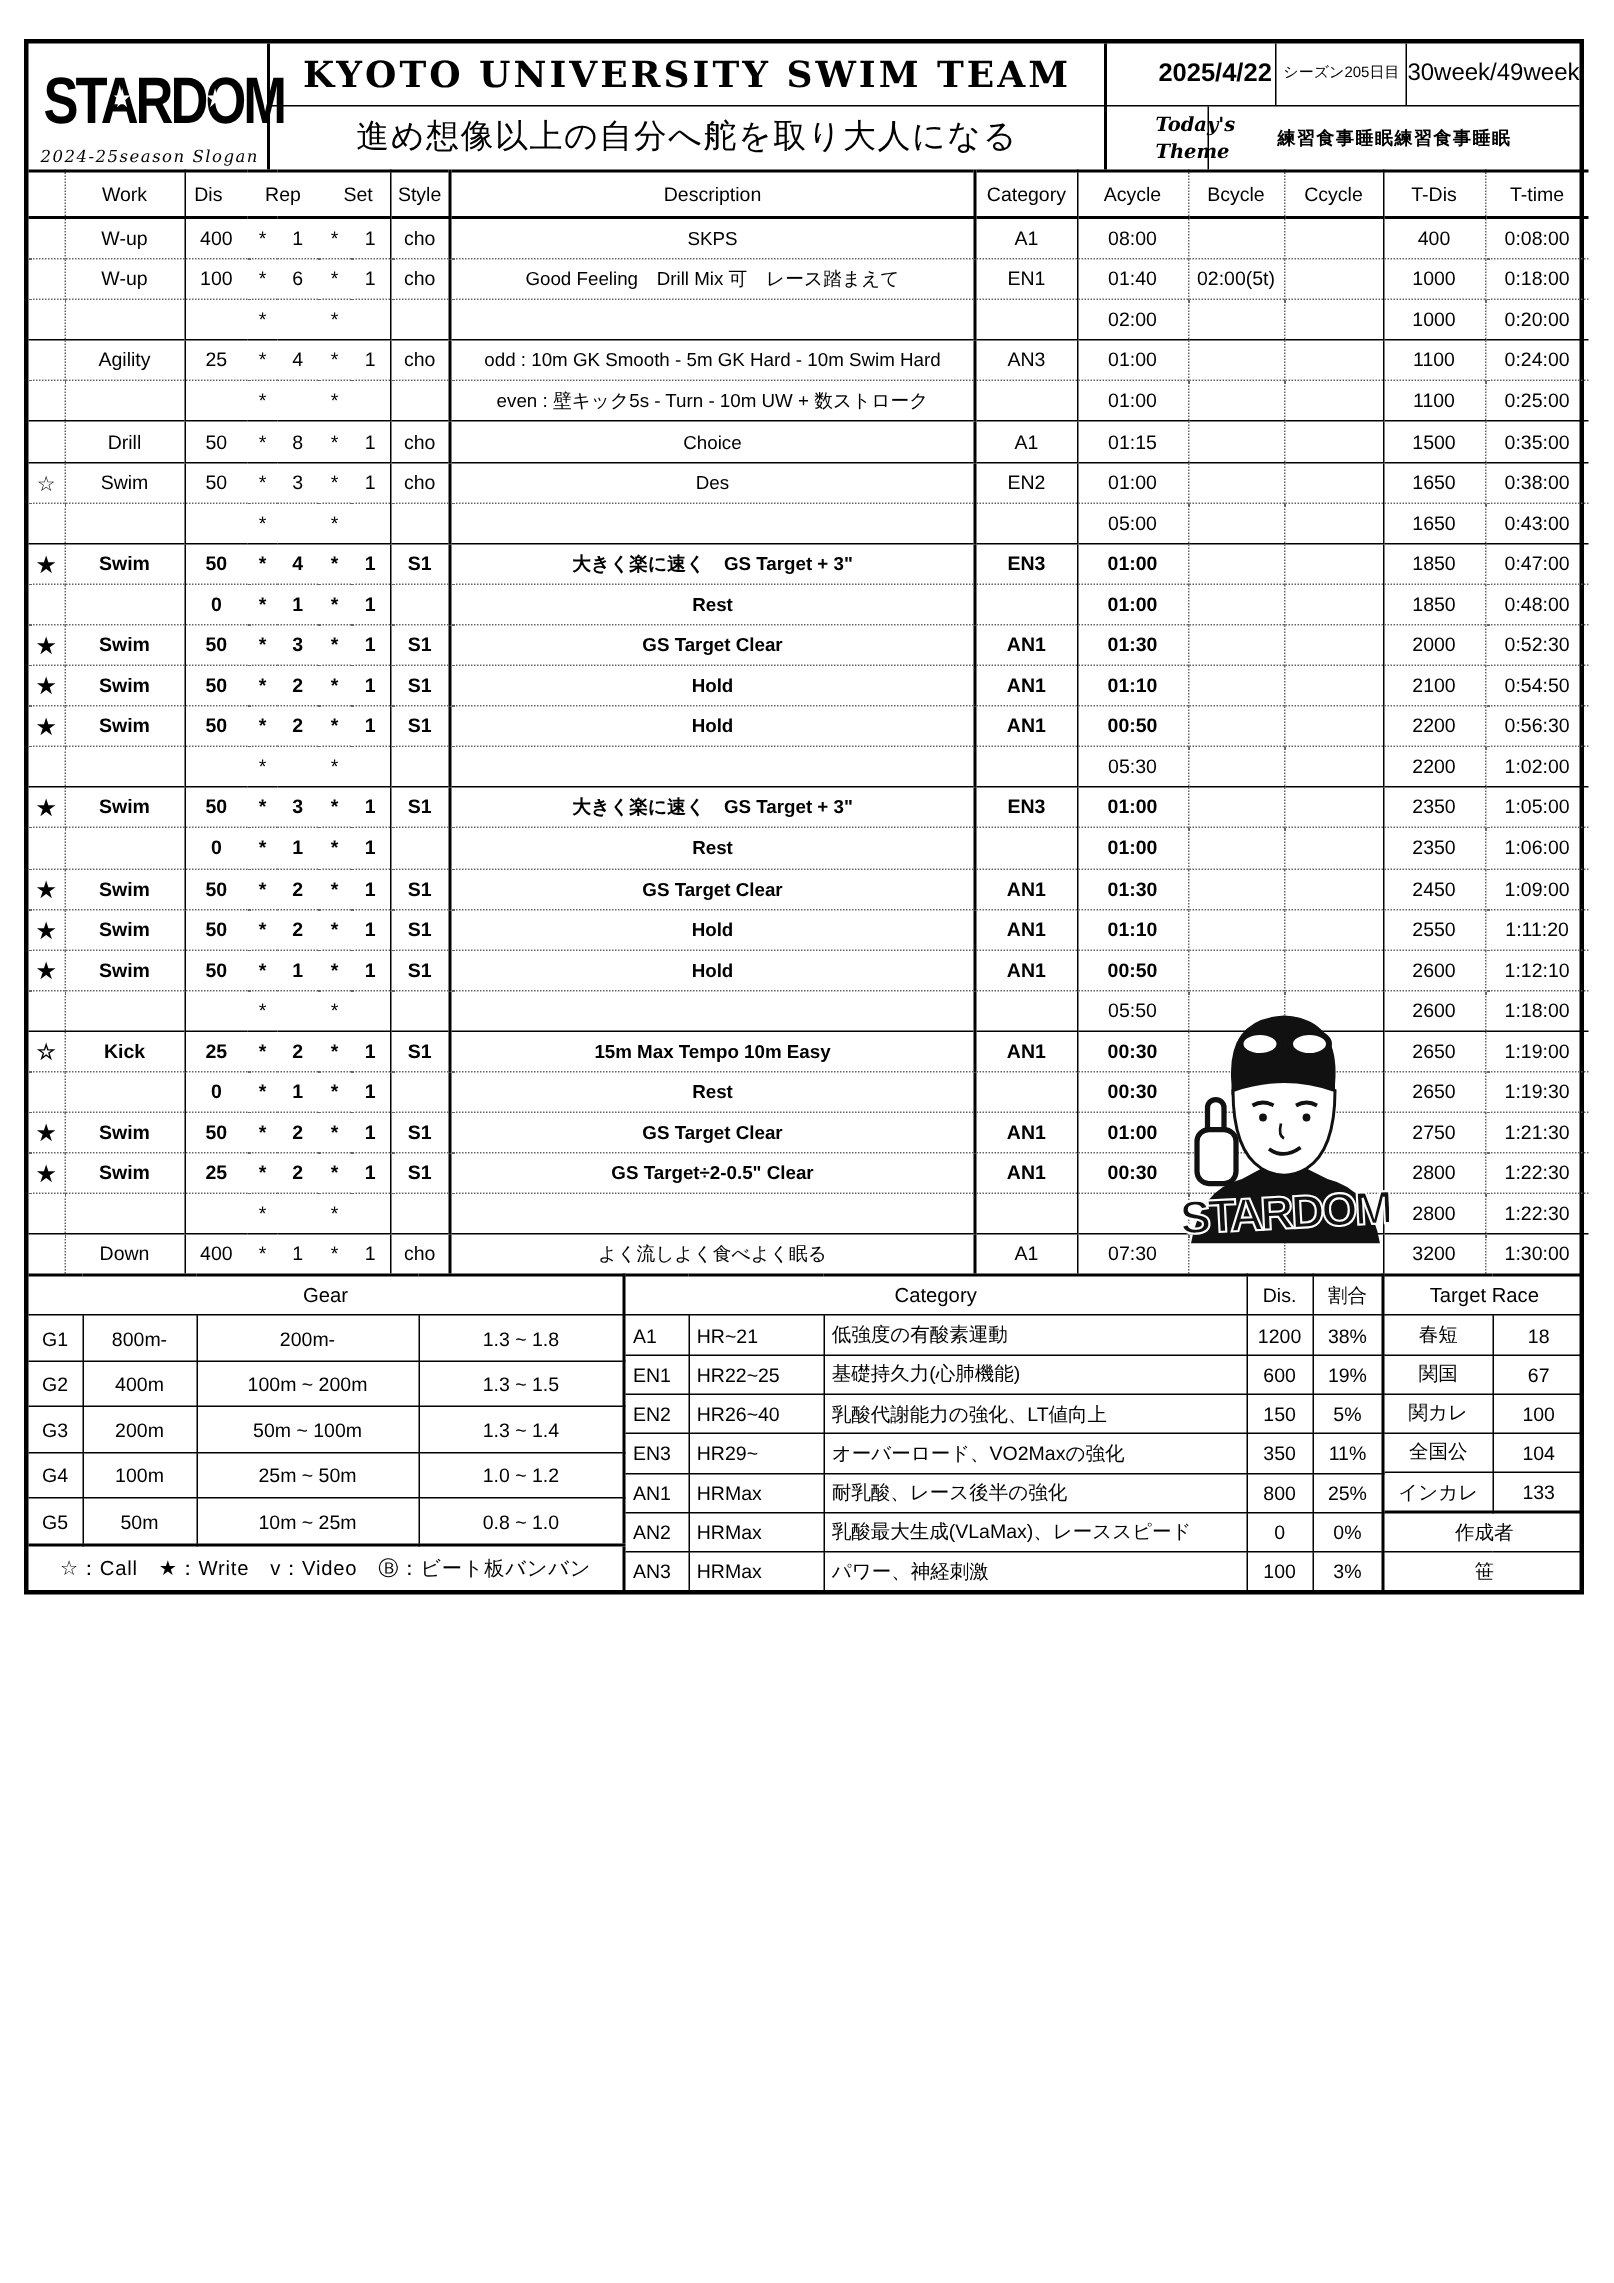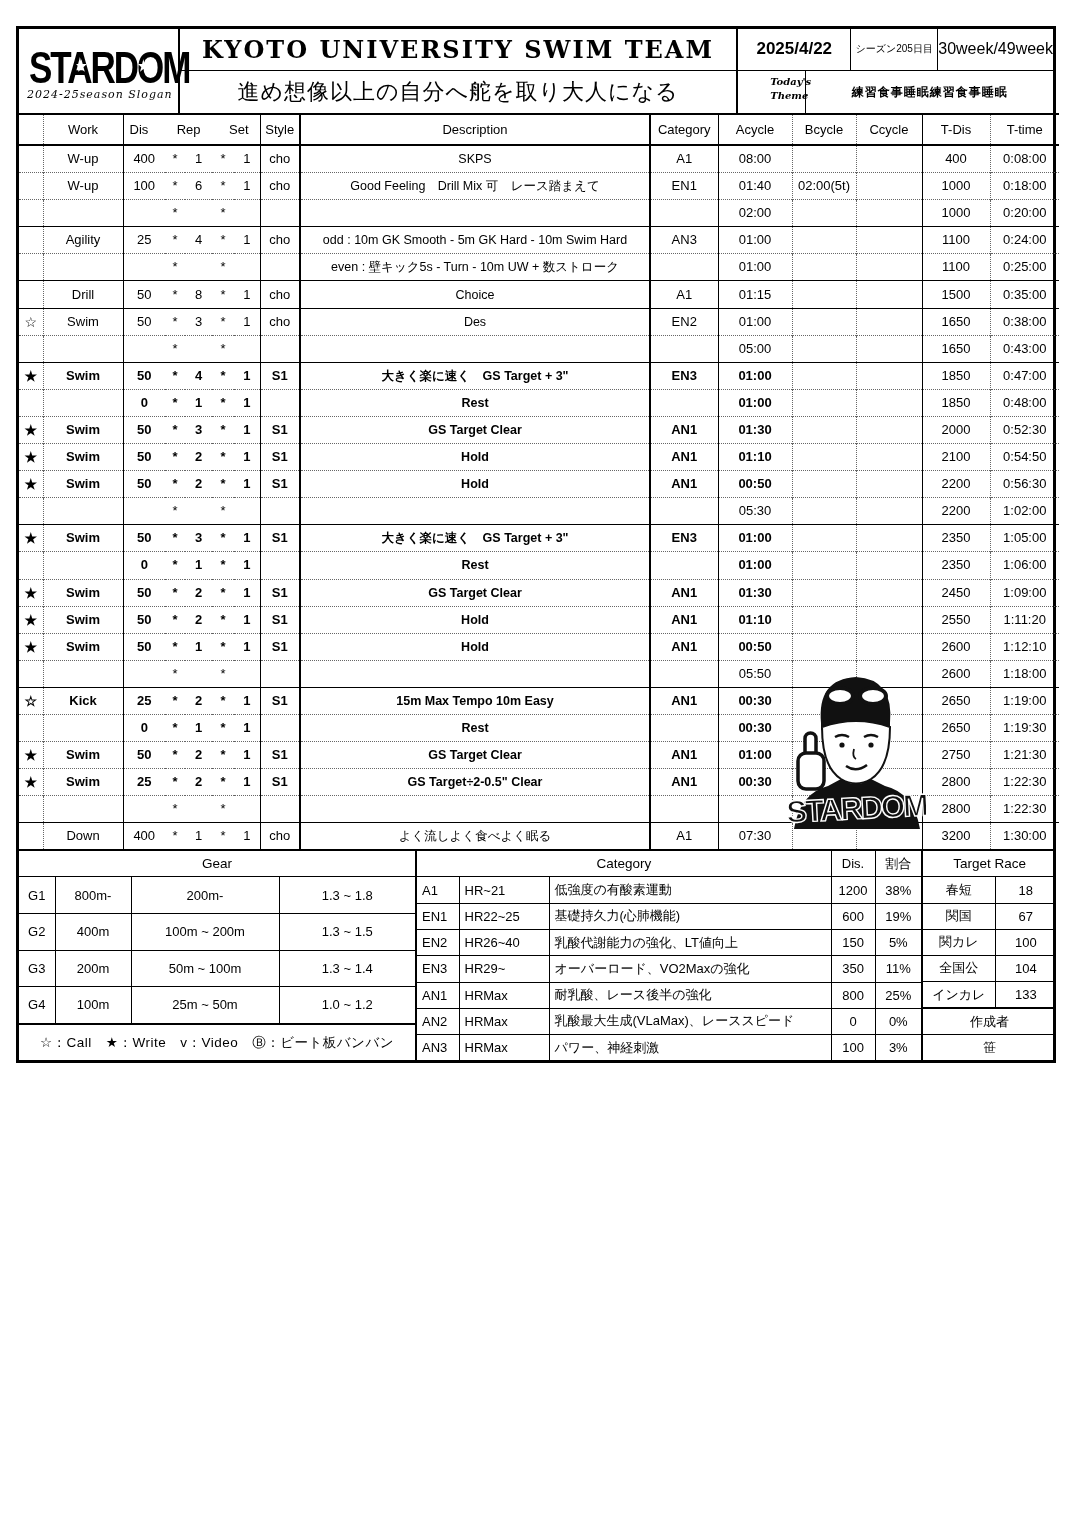--- a/index.html
+++ b/index.html
@@ -6,31 +6,31 @@
   body{width:1076px;height:1522px;position:relative;font-family:"Liberation Sans",sans-serif;color:#000;}
   .sheet{position:absolute;left:16px;top:26px;width:1040px;border:3px solid #000;box-sizing:border-box;background:#fff;}
 
   
   .hdr{display:flex;height:84px;border-bottom:0;}
   .logo-cell{width:167px;border-right:2px solid #000;box-sizing:border-box;position:relative;}
   .logo{position:absolute;left:10px;top:14px;font-weight:900;font-size:35px;letter-spacing:-2px;transform:scaleY(1.25);transform-origin:top left;white-space:nowrap;}
   .logo-star{position:absolute;color:#fff;font-size:12px;top:11px;}
   .logo-star.s1{left:47px;}
   .logo-star.s2{left:109px;}
-  .logo-sub{position:absolute;left:8px;bottom:12px;font-family:"DejaVu Serif",serif;font-style:italic;font-size:11px;letter-spacing:1px;white-space:nowrap;}
+  .logo-sub{position:absolute;left:8px;bottom:2px;font-family:"DejaVu Serif",serif;font-style:italic;font-size:11px;letter-spacing:1px;white-space:nowrap;}
   .mid{width:580px;border-right:2px solid #000;box-sizing:border-box;display:flex;flex-direction:column;}
   .title{height:42px;line-height:42px;text-align:center;font-family:"DejaVu Serif",serif;font-weight:900;font-size:24px;letter-spacing:2px;border-bottom:1.5px solid #000;box-sizing:border-box;}
   .slogan{height:42px;line-height:42px;text-align:center;font-family:"DejaVu Serif",serif;font-size:22px;letter-spacing:1px;}
   .hr{flex:1;display:flex;flex-direction:column;}
   .r-top{height:42px;display:flex;border-bottom:1.5px solid #000;box-sizing:border-box;}
-  .date{width:113px;border-right:1.5px solid #000;box-sizing:border-box;text-align:center;line-height:40px;font-weight:bold;font-size:17px;}
+  .date{width:113px;border-right:1.5px solid #000;box-sizing:border-box;text-align:left;line-height:40px;font-weight:bold;font-size:17px;padding-left:34px;}
   .season{width:87px;border-right:1.5px solid #000;box-sizing:border-box;text-align:center;line-height:40px;font-size:10px;}
   .week{flex:1;text-align:center;line-height:40px;font-size:16px;}
   .r-bot{height:42px;display:flex;}
-  .theme-label{width:68px;border-right:1.5px solid #000;box-sizing:border-box;text-align:center;font-family:"DejaVu Serif",serif;font-style:italic;font-weight:bold;font-size:10px;line-height:1.4;padding-top:4px;padding-left:32px;}
+  .theme-label{width:68px;border-right:1.5px solid #000;box-sizing:border-box;text-align:center;font-family:"DejaVu Serif",serif;font-style:italic;font-weight:bold;font-size:13px;line-height:1.4;padding-top:4px;padding-left:32px;}
   .theme{flex:1;text-align:center;line-height:42px;font-weight:bold;font-size:12px;letter-spacing:1px;}
 
   
   table.main{width:100%;border-collapse:collapse;table-layout:fixed;border-top:2px solid #000;font-size:13px;}
   table.main th{font-weight:normal;font-size:13px;height:27px;border-bottom:2px solid #000;overflow:hidden;white-space:nowrap;}
   table.main td{height:26.1px;padding:0;text-align:center;overflow:hidden;white-space:nowrap;border-top:1px dotted #666;line-height:26px;}
   table.main tr.solid td{border-top:1.3px solid #000;}
   table.main tr.bold td{font-weight:bold;}
   table.main tr.bold td.c-tdis, table.main tr.bold td.c-ttime{font-weight:normal;}
   .c-work{border-left:1px dotted #666;}
@@ -619,20 +619,26 @@
             <td>200m</td>
             <td>50m ~ 100m</td>
             <td>1.3 ~ 1.4</td>
           </tr>
           <tr>
             <td>G4</td>
             <td>100m</td>
             <td>25m ~ 50m</td>
             <td>1.0 ~ 1.2</td>
           </tr>
+          <tr>
+            <td>G5</td>
+            <td>50m</td>
+            <td>10m ~ 25m</td>
+            <td>0.8 ~ 1.0</td>
+          </tr>
         </tbody>
       <tbody>
         <tr class="thick">
             <td class="legend" colspan="4">☆：Call　★：Write　v：Video　Ⓑ：ビート板バンバン</td>
           </tr>
       </tbody>
     </table>
 
     <table class="cat">
       <colgroup>

